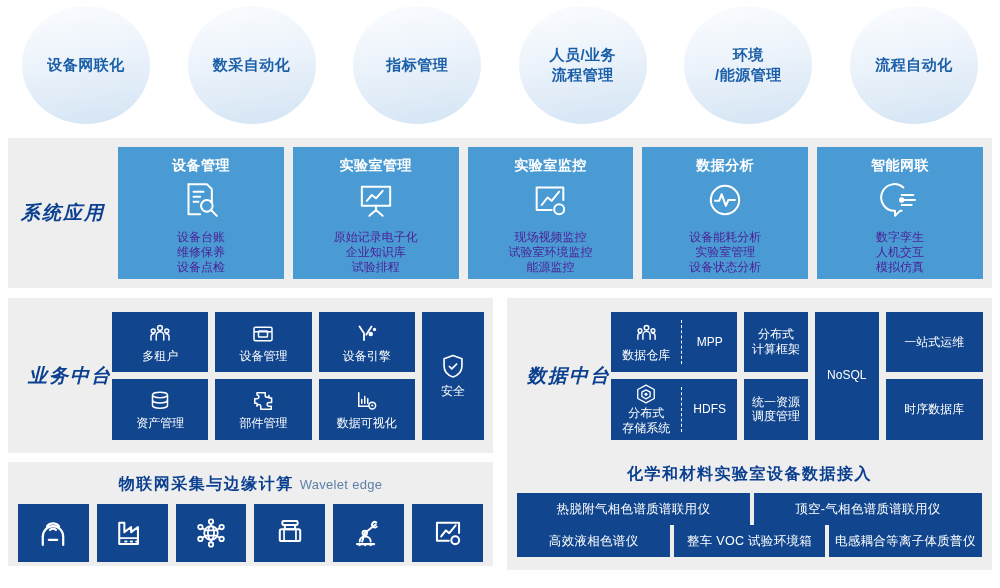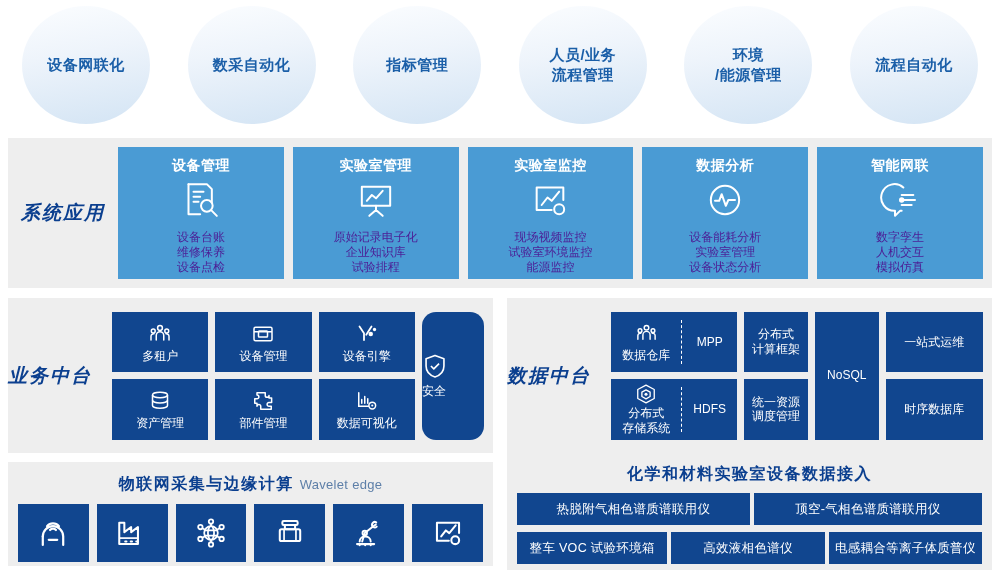--- a/index.html
+++ b/index.html
@@ -44,32 +44,32 @@
     padding-top:10px;box-sizing:border-box;
   }
   .app-card .t{font-size:14px;font-weight:bold;letter-spacing:.5px;}
   .app-card .ic{height:44px;display:flex;align-items:center;justify-content:center;margin-top:3px;}
   .app-card .sub{font-size:12px;line-height:1.25;text-align:center;margin-top:8px;color:#4c1d95;}
   .app-card .sub span{display:block;}
 
   
   #bizmid{left:8px;top:298px;width:485px;height:155px;display:flex;align-items:center;}
   #datamid{left:507px;top:298px;width:485px;height:155px;display:flex;align-items:center;}
-  .mid .lbl-wrap{width:104px;display:flex;justify-content:flex-start;align-items:center;}
+  .mid .lbl-wrap{width:104px;display:flex;justify-content:flex-end;align-items:center;}
   .mid .grid{flex:1;display:flex;gap:7px;padding-right:9px;height:128px;}
   .col2{display:flex;flex-direction:column;gap:7px;flex:1;}
   .tile{
     background:#11468f;color:#fff;flex:1;
     display:flex;flex-direction:column;align-items:center;justify-content:center;
     font-size:12px;line-height:1.2;text-align:center;box-sizing:border-box;
   }
   .tile .ic{height:26px;display:flex;align-items:center;justify-content:center;margin-bottom:2px;}
   .tile .lb span{display:block;}
   .tall{background:#11468f;color:#fff;width:62px;display:flex;flex-direction:column;
-        align-items:flex-start;justify-content:center;font-size:12px;border-radius:14px;}
+        align-items:center;justify-content:center;font-size:12px;}
   .tall .ic{height:28px;display:flex;align-items:center;justify-content:center;margin-bottom:3px;}
 
   
   .split{background:#11468f;display:flex;align-items:stretch;flex:1.62;}
   .split .half{flex:1;display:flex;flex-direction:column;align-items:center;justify-content:center;
                color:#fff;font-size:12px;line-height:1.2;text-align:center;}
   .split .half.right{flex:.78;font-size:12px;}
   .dashed{width:0;border-left:1px dashed #ffffff;margin:8px 0;}
 
   
@@ -78,21 +78,21 @@
   .bottom-title{
     text-align:center;color:#0b3f8f;font-weight:bold;font-size:16px;
     letter-spacing:1.5px;padding-top:12px;
   }
   .bottom-title .sm{font-weight:normal;font-size:13px;color:#5d7fa8;letter-spacing:.3px;}
   .iot-icons{display:flex;gap:8px;padding:9px 10px 0 10px;}
   .iot-icons .sq{
     flex:1;height:58px;background:#11468f;display:flex;align-items:center;justify-content:center;
   }
   .lab-rows{padding:8px 10px 0 10px;}
-  .lab-row{display:flex;gap:4px;margin-bottom:7px;}
+  .lab-row{display:flex;gap:4px;margin-bottom:0;}
   .lab-btn{
     background:#11468f;color:#fff;height:32px;display:flex;align-items:center;justify-content:center;
     font-size:12.5px;letter-spacing:.3px;
   }
 
   svg{display:block;}
 </style>
 </head>
 <body>
 
@@ -476,20 +476,20 @@
   </div>
 
   <div class="panel" id="lab">
     <div class="bottom-title">化学和材料实验室设备数据接入</div>
     <div class="lab-rows">
       <div class="lab-row">
         <div class="lab-btn" style="flex:1.02">热脱附气相色谱质谱联用仪</div>
         <div class="lab-btn" style="flex:1">顶空-气相色谱质谱联用仪</div>
       </div>
       <div class="lab-row">
+        <div class="lab-btn" style="flex:1.02">高效液相色谱仪</div>
         <div class="lab-btn" style="flex:1">整车 VOC 试验环境箱</div>
-        <div class="lab-btn" style="flex:1.02">高效液相色谱仪</div>
         <div class="lab-btn" style="flex:1.02">电感耦合等离子体质普仪</div>
       </div>
     </div>
   </div>
 
 </div>
 
 </body></html>

